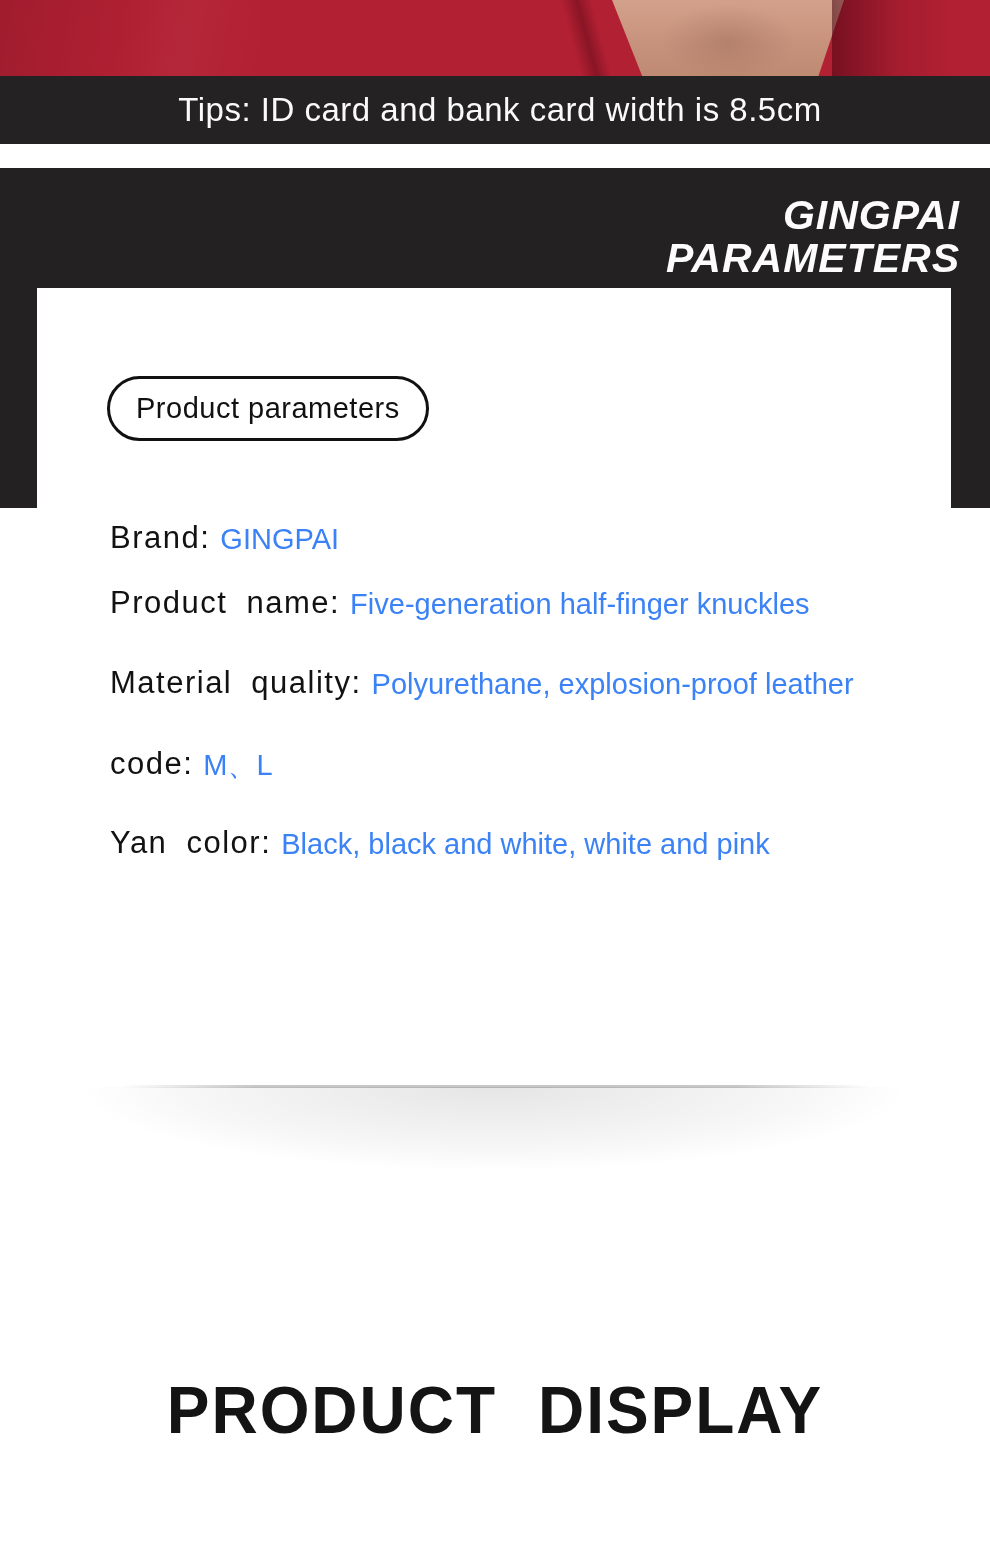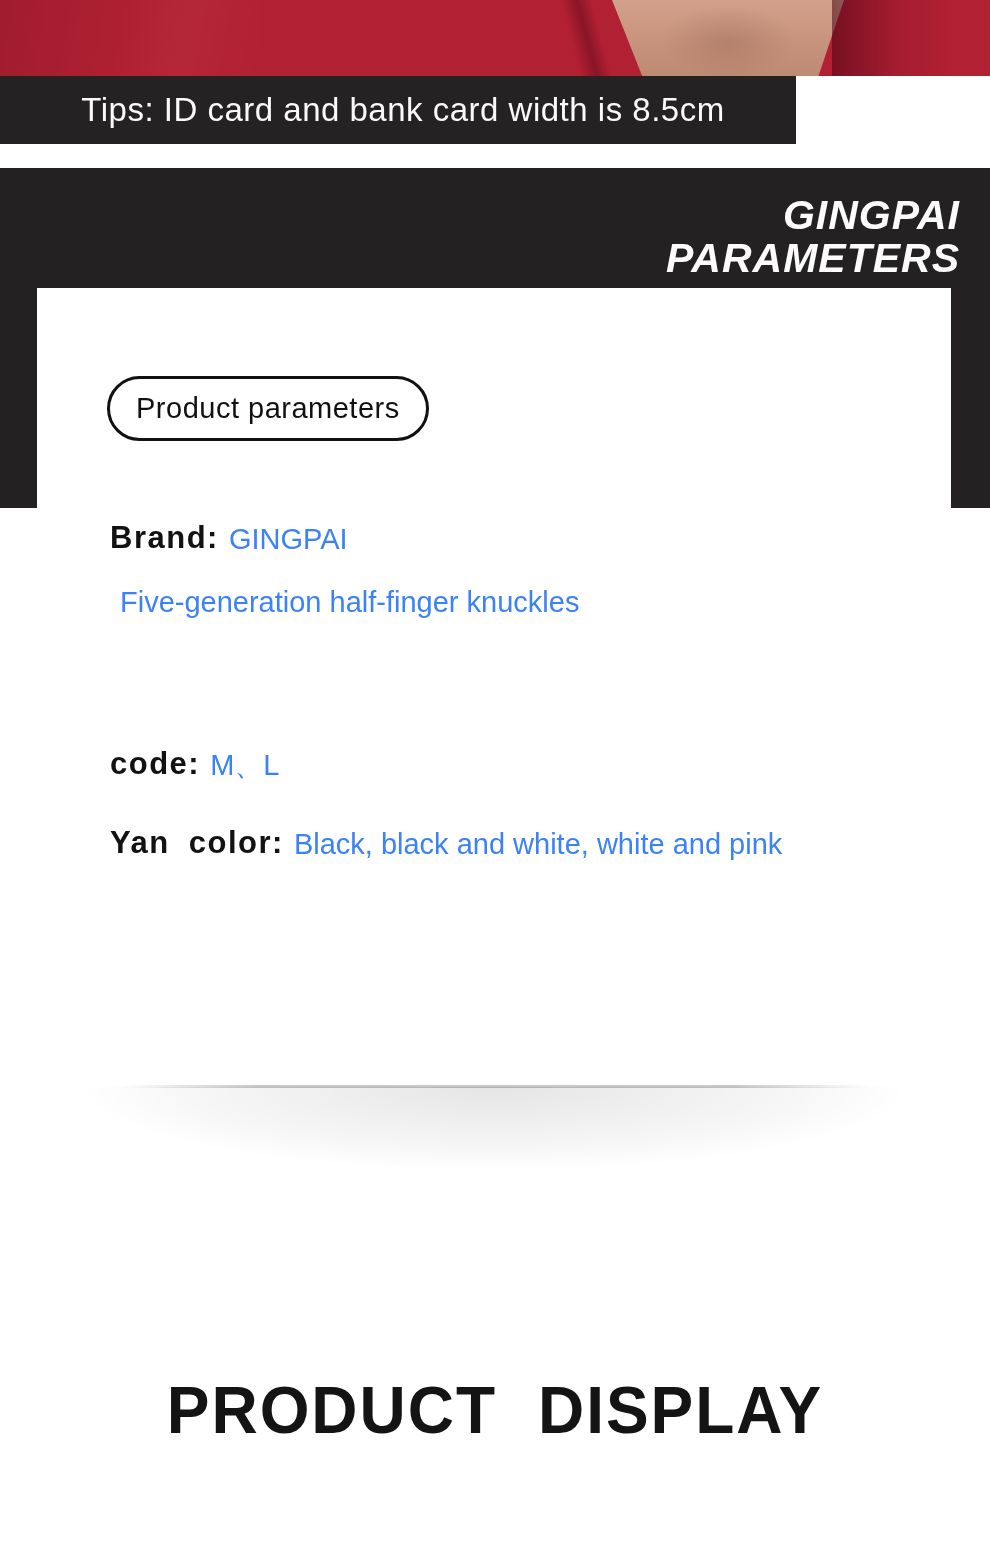--- a/index.html
+++ b/index.html
@@ -35,21 +35,21 @@
     background:radial-gradient(ellipse 90px 50px at 50% 55%,rgba(121,77,60,0.25),transparent 75%);
     clip-path:polygon(0% 0%,100% 0%,89% 100%,13% 100%);
   }
   .hero .drape-right{
     position:absolute;left:832px;top:0;width:120px;height:76px;
     background:linear-gradient(to right,rgba(70,4,18,0.55),rgba(70,4,18,0.12) 55%,transparent 100%);
   }
 
   
   .tips-bar{
-    position:absolute;left:0;top:76px;width:796px;height:68px;
+    position:absolute;left:0;top:76px;width:990px;height:68px;
     background:#242223;
     color:#fafafa;
     font-size:33px;
     line-height:68px;
     text-align:center;
     letter-spacing:0.5px;
     padding-left:10px;box-sizing:border-box;
   }
 
   
@@ -82,21 +82,21 @@
     color:#111111;
     letter-spacing:0.5px;
   }
   .param-row{
     position:absolute;left:73px;
     display:flex;
     align-items:baseline;
     white-space:nowrap;
   }
   .p-label{
-    font-weight:700;
+    font-weight:400;
     font-size:31px;
     color:#121212;
     letter-spacing:1.5px;
     word-spacing:9px;
   }
   .p-value{
     font-size:29px;
     color:#3b82f6;
     margin-left:10px;
     letter-spacing:0px;
@@ -155,23 +155,28 @@
     <div class="pill">
       <span>Product parameters</span>
     </div>
 
     <div class="param-row" style="top:232px">
       <span class="p-label">Brand:</span>
       <span class="p-value">GINGPAI</span>
     </div>
 
     <div class="param-row" style="top:297px">
+      <span class="p-label">Product name:</span>
       <span class="p-value">Five-generation half-finger knuckles</span>
     </div>
 
+    <div class="param-row" style="top:377px">
+      <span class="p-label">Material quality:</span>
+      <span class="p-value">Polyurethane, explosion-proof leather</span>
+    </div>
 
     <div class="param-row" style="top:537px">
       <span class="p-label">Yan color:</span>
       <span class="p-value">Black, black and white, white and pink</span>
     </div>
 
     <div class="param-row" style="top:457px">
       <span class="p-label">code:</span>
       <span class="p-value">M、L</span>
     </div>

